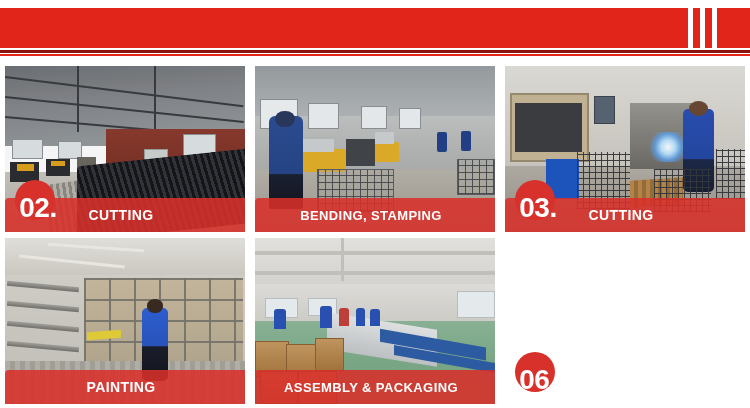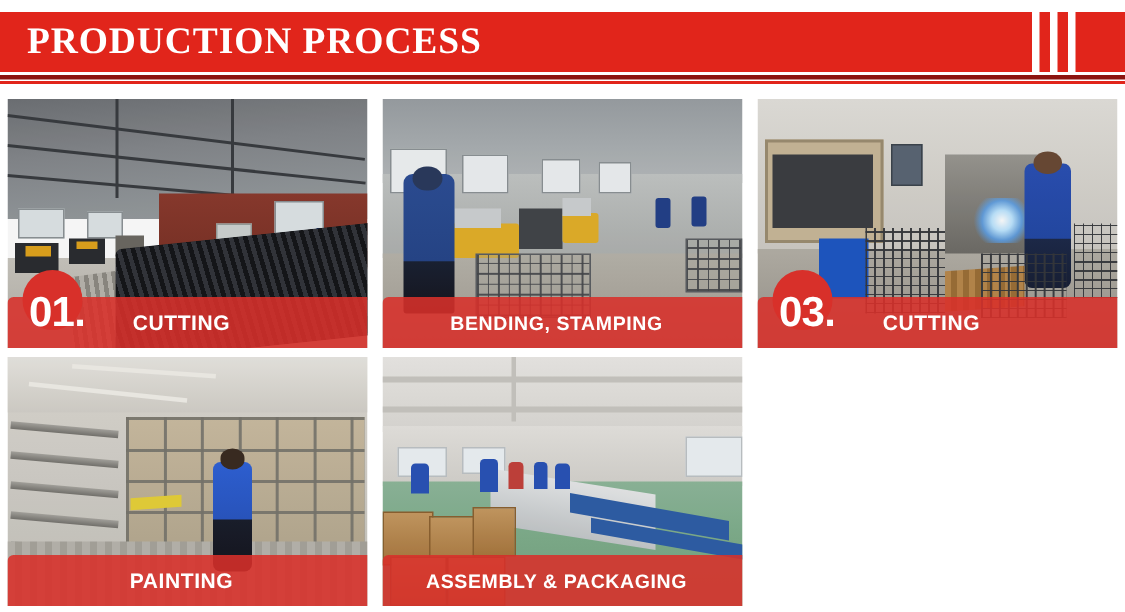--- a/index.html
+++ b/index.html
@@ -191,21 +191,20 @@
 </style>
 </head>
 <body>
 
 <div class="header-wrap">
   <div class="header-band">
     <div class="notch n1"></div>
     <div class="notch n2"></div>
     <div class="notch n3"></div>
   </div>
-  <div class="header-title">PRODUCTION PROCESS</div>
   <div class="stripe-a"></div>
   <div class="stripe-b"></div>
 </div>
 
 <div class="grid">
 
   <div class="panel">
     <div class="photo">
       <div class="p1-roof"></div>
       <div class="p1-beam" style="left:0;top:6%;width:100%;transform:rotate(7deg);"></div>
@@ -225,21 +224,21 @@
       <div class="p1-yel" style="left:19%;top:57%;width:6%;height:3%;"></div>
       <div class="p1-mach" style="left:30%;top:55%;width:8%;height:8%;background:#6d6a63;"></div>
       <div class="p1-mach" style="left:86%;top:52%;width:5%;height:11%;background:#1e46a0;"></div>
       <div class="p1-pile2"></div>
       <div class="p1-pile"></div>
       <div class="dim"></div>
     </div>
     <div class="label-bar">
       <div class="label-text">CUTTING</div>
     </div>
-    <div class="badge">01.</div>
+    <div class="badge">02.</div>
   </div>
 
   <div class="panel">
     <div class="photo">
       <div class="p2-roof"></div>
       <div class="p2-wall"></div>
       <div class="p2-floor"></div>
       <div class="p1-win" style="left:2%;top:20%;width:16%;height:18%;background:#f0f3f4;"></div>
       <div class="p1-win" style="left:22%;top:22%;width:13%;height:16%;background:#eef1f3;"></div>
       <div class="p1-win" style="left:44%;top:24%;width:11%;height:14%;background:#eef1f3;"></div>
@@ -335,15 +334,16 @@
       <div class="p5-box" style="left:18%;top:80%;width:16%;height:20%;"></div>
       <div class="dim"></div>
     </div>
     <div class="label-bar">
       <div class="label-text small">ASSEMBLY &amp; PACKAGING</div>
     </div>
   </div>
 
   <div class="panel blank">
     <div class="photo"></div>
+    <div class="badge">06.</div>
   </div>
 
 </div>
 
 </body></html>

